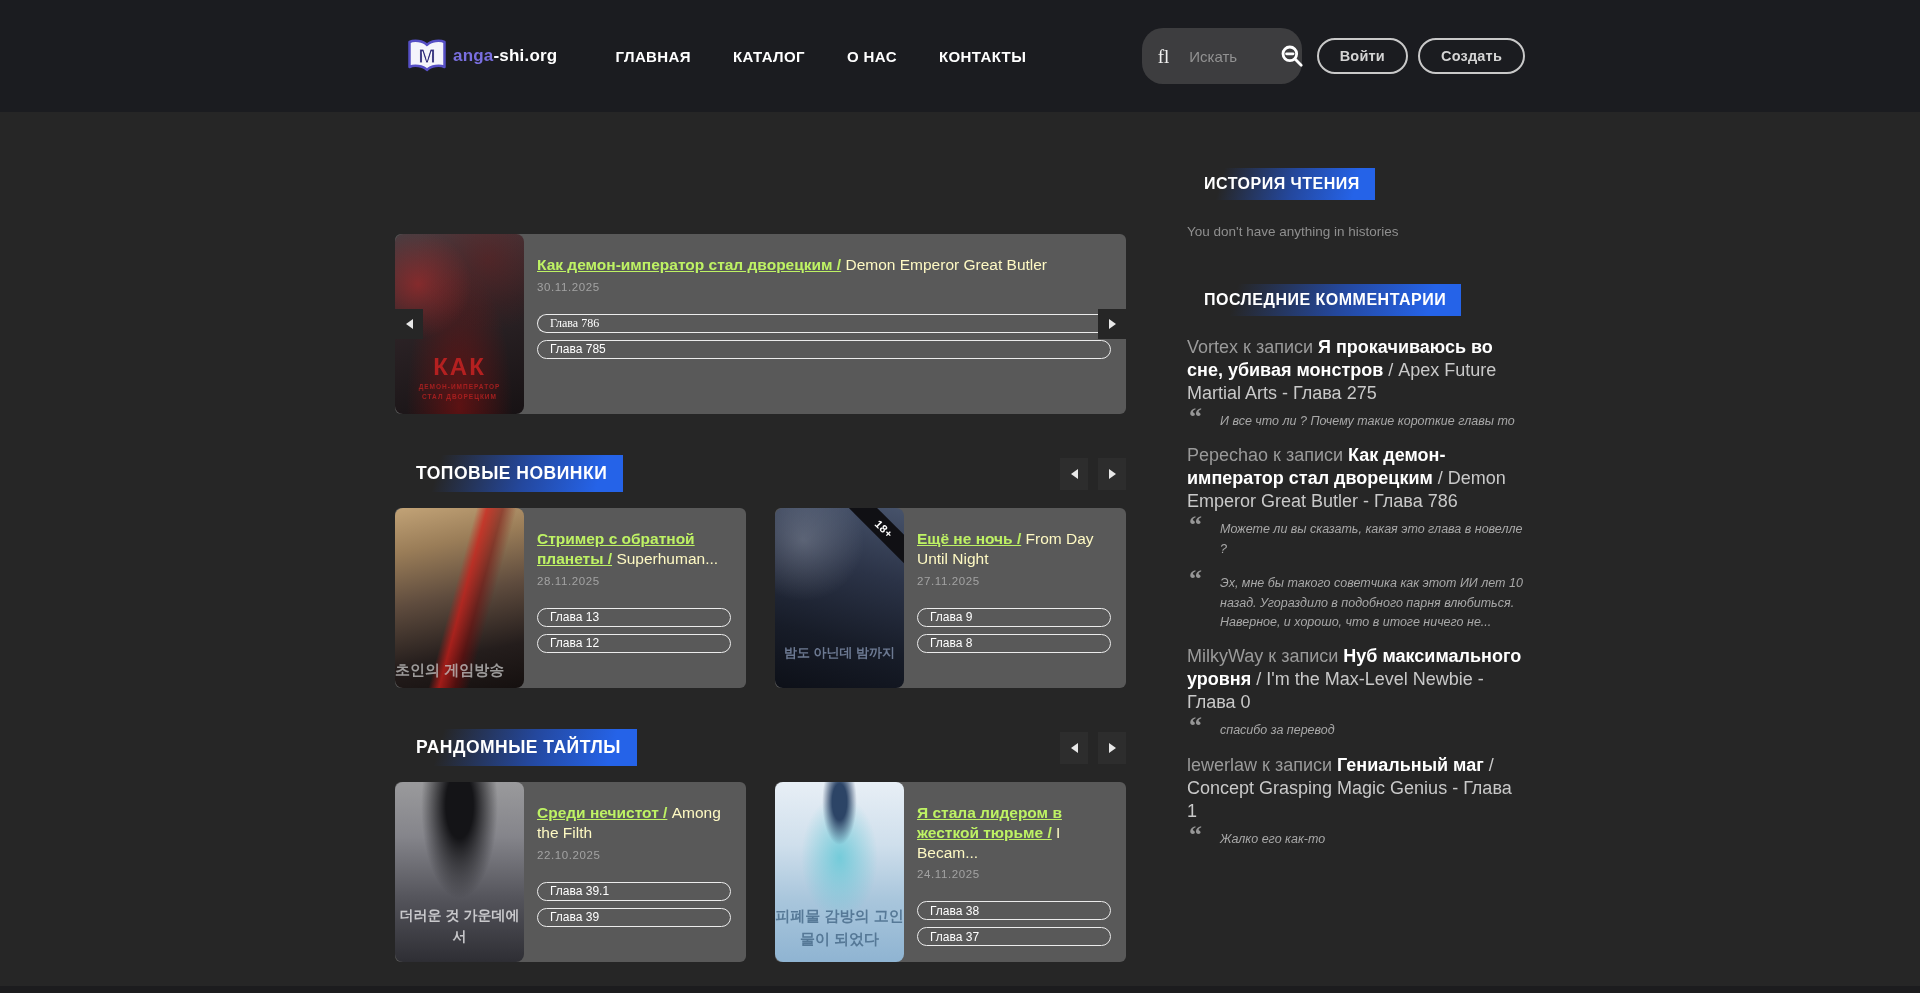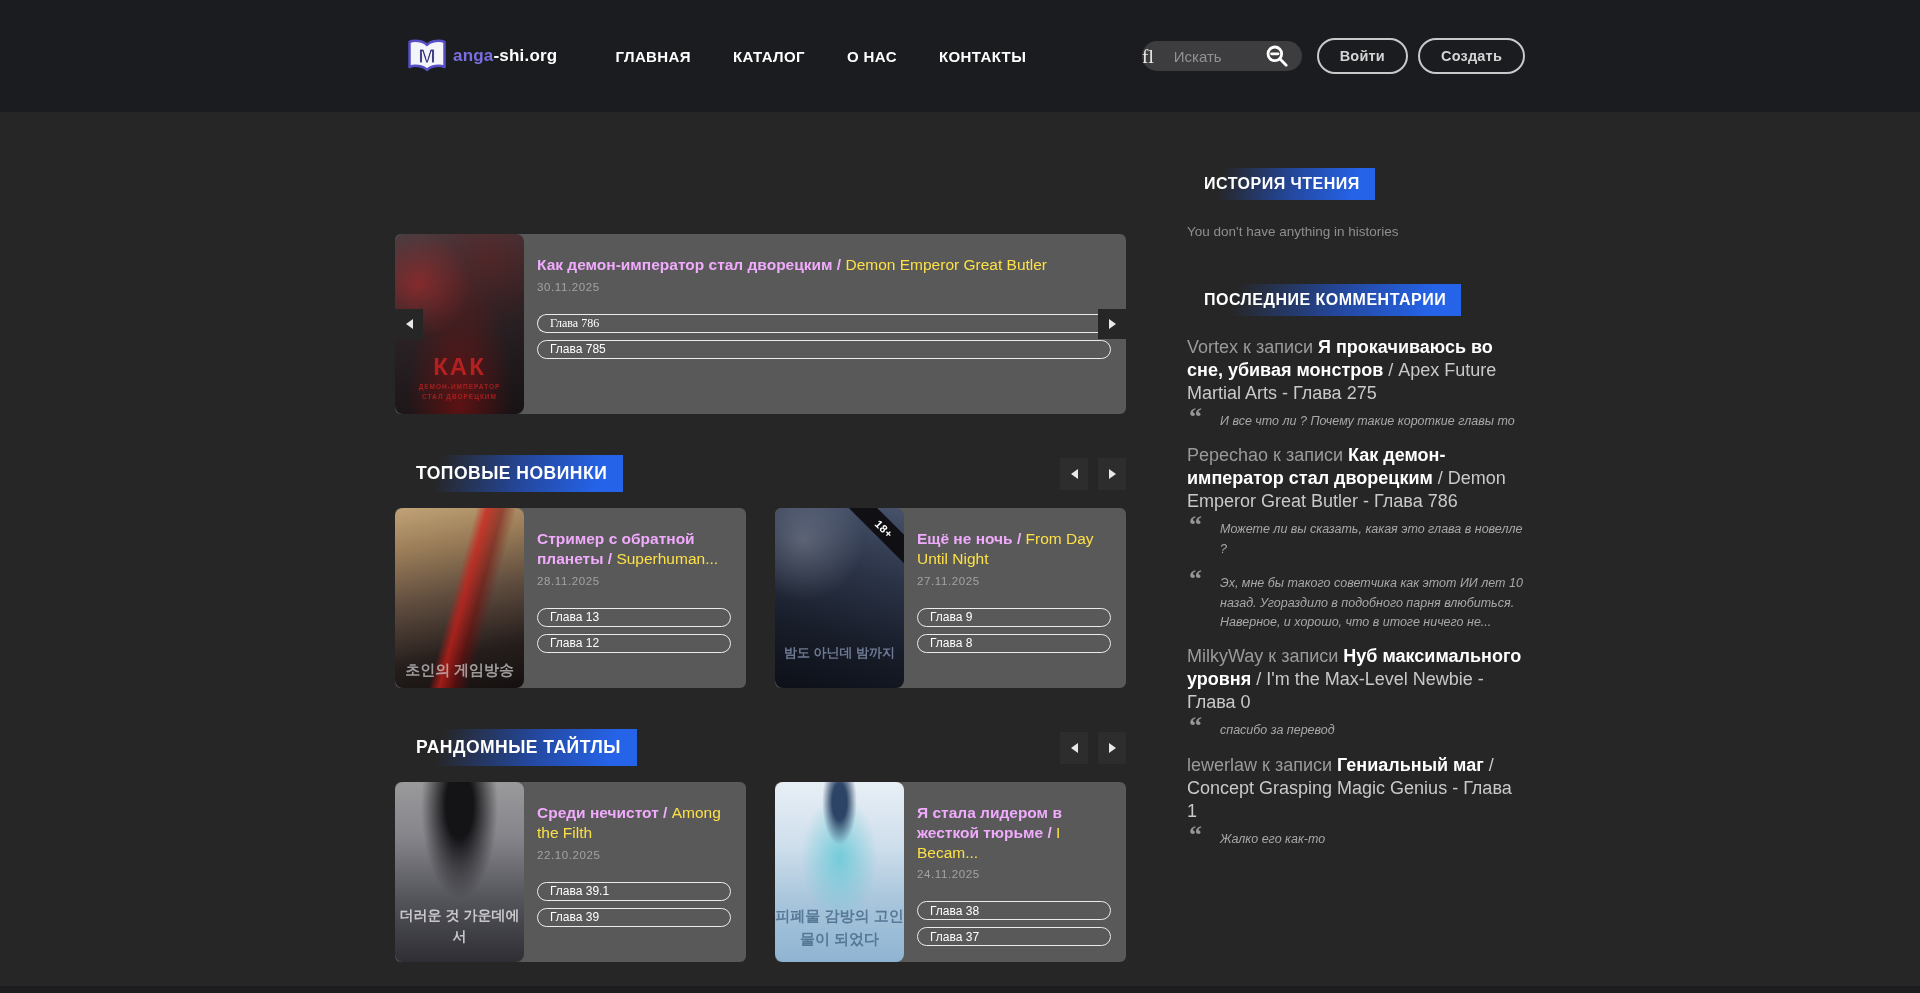--- a/index.html
+++ b/index.html
@@ -25,23 +25,23 @@
   .logo { display:flex; align-items:center; gap:6px; margin-right:58px; cursor:pointer; text-decoration:none; }
   .logo-text { font-size:17px; font-weight:700; letter-spacing:.2px; }
   .logo-accent { color:#7a6fe0; }
   .logo-rest { color:#ffffff; }
   nav { display:flex; gap:42px; }
   nav a {
     color:#fff; text-decoration:none; font-size:15px; font-weight:700;
     letter-spacing:.4px; text-transform:uppercase;
   }
   .search {
-    margin-left:auto; width:160px; height:30px; background:#3d3d3f;
+    margin-left:auto; width:160px; height:56px; background:#3d3d3f;
     border-radius:21px; display:flex; align-items:center;
-    padding:0 12px 0 16px; gap:20px;justify-content:flex-end;
+    padding:0 12px 0 16px; gap:20px;
   }
   .search-prefix { font-family:"Liberation Serif", serif; font-size:19px; color:#f0f0f0; line-height:1; }
   .search input {
     background:transparent; border:0; outline:none; width:70px;
     font-size:15px; color:#ddd; font-family:"Liberation Sans",sans-serif;
   }
   .search input::placeholder { color:#929292; }
   .search-mag { margin-left:auto; cursor:pointer; display:flex; }
   .auth { display:flex; gap:10px; margin-left:15px; }
   .btn-pill {
@@ -80,22 +80,22 @@
   .cards-row { display:flex; gap:29px; margin-top:16px; }
   .card.small { width:351px; margin-top:0; }
   section.sec { margin-top:41px; }
 
   .cover {
     width:129px; height:100%; border-radius:8px; overflow:hidden;
     position:relative; flex:none; cursor:pointer;
   }
   .card-body { flex:1; min-width:0; padding:21px 15px 0 13px; }
   .c-title { font-size:15.5px; line-height:1.28; cursor:pointer; }
-  .t-ru { font-weight:700; color:#f0abfc; }
-  .t-en { font-weight:400; color:#fde047; }
+  .t-ru { font-weight:700; color:#bef264;text-decoration:underline; }
+  .t-en { font-weight:400; color:#fef9c3; }
   .c-date { margin-top:6px; font-size:11.5px; color:#a3a3a3; letter-spacing:.6px; }
   .pills { margin-top:21px; }
   .pill {
     height:19px; border:1px solid #ececec; border-radius:10px;
     display:flex; align-items:center; padding:0 12px; font-size:12px;
     color:#fff; margin-bottom:7px; cursor:pointer;
   }
   .pill.flush { margin-right:-15px; border-radius:10px 0 0 10px; border-right:0;font-family:Liberation Serif, serif; }
 
   .edge-arrow {
@@ -115,21 +115,21 @@
   }
   .cover-1 .cv-text { position:absolute; left:0; right:0; bottom:14px; text-align:center; color:#b42020; }
   .cv1-big { font-size:24px; font-weight:700; letter-spacing:2px; line-height:1.1; }
   .cv1-small { font-size:6.5px; font-weight:700; letter-spacing:1px; margin-top:3px; opacity:.85; }
 
   .cover-2 {
     background:
       linear-gradient(105deg, transparent 46%, rgba(205,30,25,.75) 52%, rgba(120,10,10,.55) 61%, transparent 69%),
       linear-gradient(168deg, #c2a377 0%, #9a7d58 22%, #5f4c3e 48%, #241d1c 78%, #15100f 100%);
   }
-  .cover-2 .cv-text { position:absolute; left:0; right:0; bottom:8px; text-align:center; color:#c7c7c7; font-size:15px; font-weight:700; line-height:1.25; opacity:.75;font-family:Liberation Serif, serif; }
+  .cover-2 .cv-text { position:absolute; left:0; right:0; bottom:8px; color:#c7c7c7; font-size:15px; font-weight:700; line-height:1.25; opacity:.75; }
 
   .cover-3 {
     background:
       radial-gradient(circle at 22% 18%, rgba(220,225,235,.25), transparent 34%),
       linear-gradient(195deg, #47536b 0%, #2b3347 35%, #171c28 70%, #0d1018 100%);
   }
   .cover-3 .cv-text { position:absolute; left:0; right:0; bottom:26px; text-align:center; color:#8291ad; font-size:13px; font-weight:700; line-height:1.4; opacity:.8; }
   .ribbon { position:absolute; top:0; right:0; width:64px; height:64px; overflow:hidden; }
   .ribbon span {
     position:absolute; display:block; width:92px; transform:rotate(45deg);

